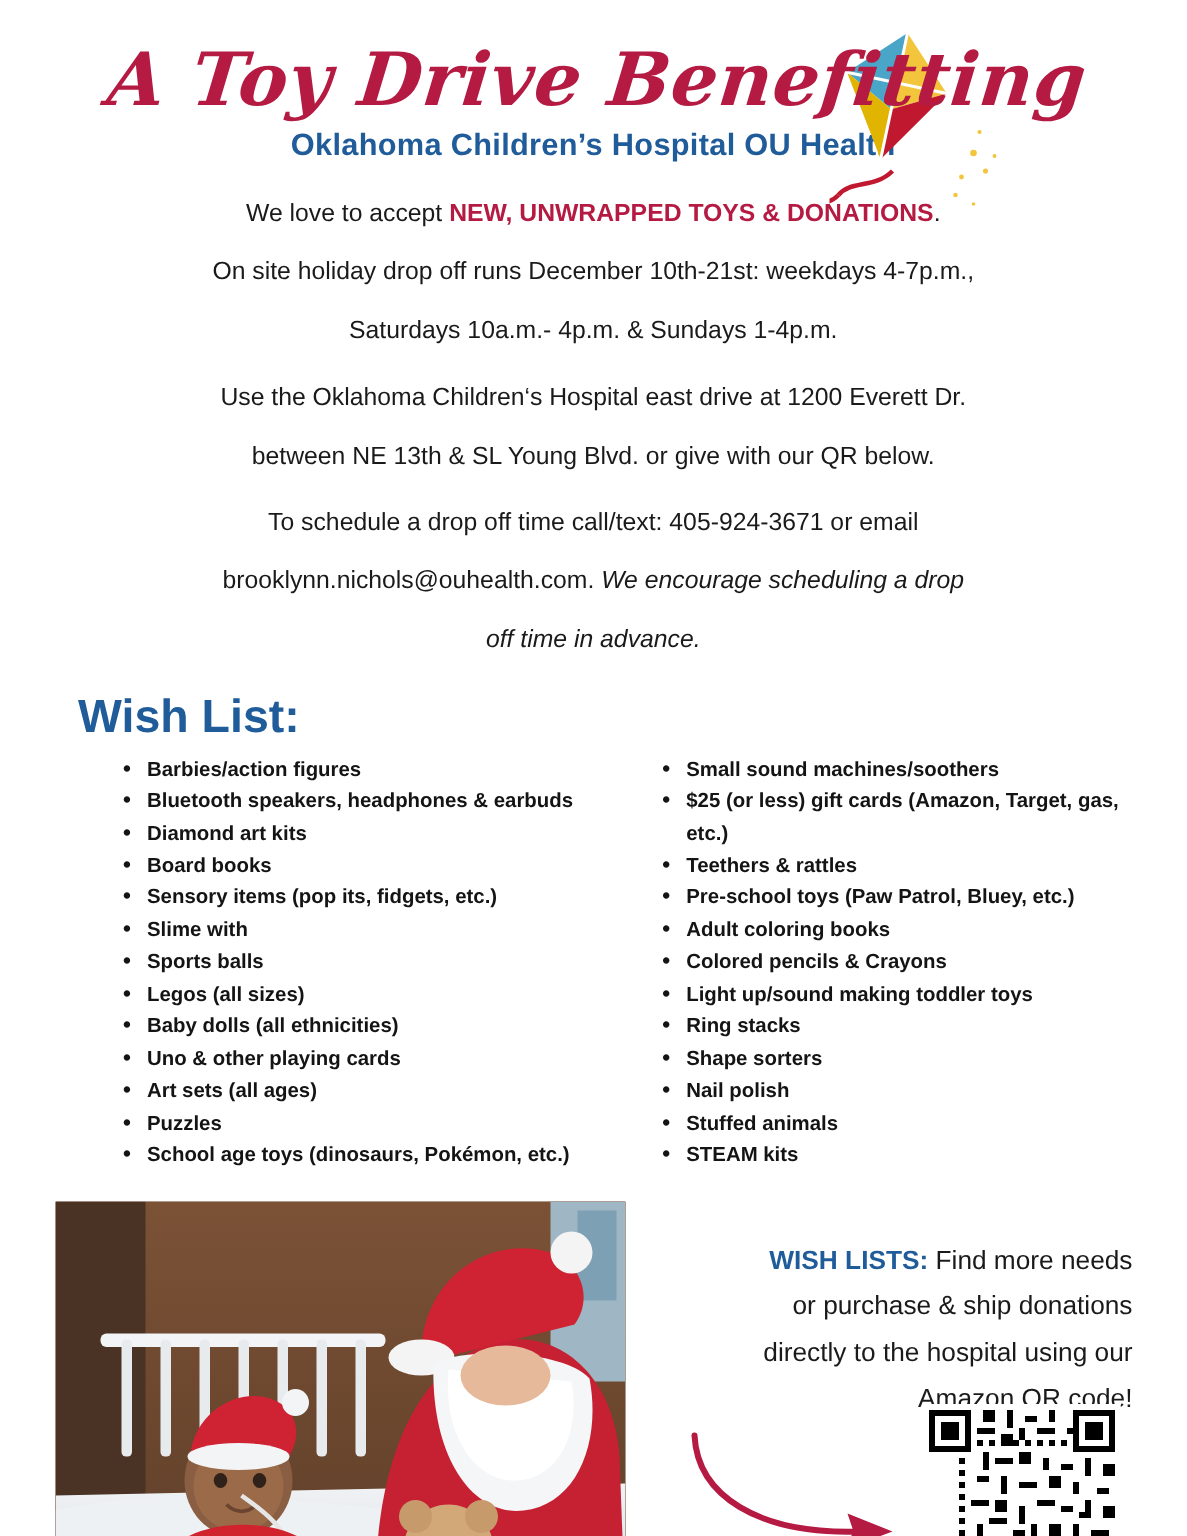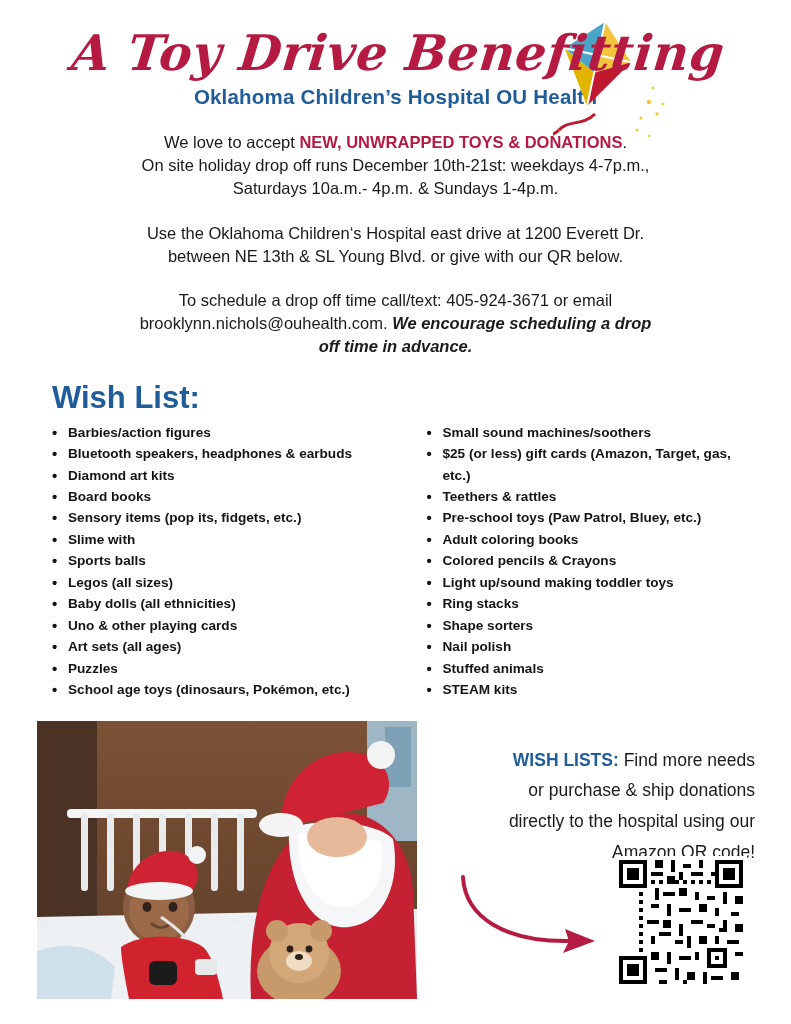--- a/index.html
+++ b/index.html
@@ -54,43 +54,44 @@
   }
 
   
   .para-block {
     text-align: center;
     font-size: 16.5px;
     line-height: 1.38;
     color: #1a1a1a;
     margin: 0 58px;
   }
-  .para-block p { margin: 0; }
+  .para-block p { margin: 16px; }
   .para-1 { margin-top: 22px; }
   .para-2 { margin-top: 22px; }
   .para-3 { margin-top: 22px; text-align: center; }
   .b-red {
     color: #b51b42;
     font-weight: bold;
   }
   .bold-italic {
-    font-weight: bold;
+    font-weight: normal;
     font-style: italic;
   }
 
   
   .wishlist-heading {
     color: #1f5c99;
     font-size: 31px;
     font-weight: bold;
     margin: 22px 13px 6px 52px;
   }
   .lists {
     display: flex;
     padding: 0 30px 0 40px;
+    margin-left: 30px;
   }
   .list-col {
     flex: 1;
   }
   .list-col.col-right {
     padding-left: 28px;
   }
   ul.items {
     margin: 0;
     padding-left: 28px;

